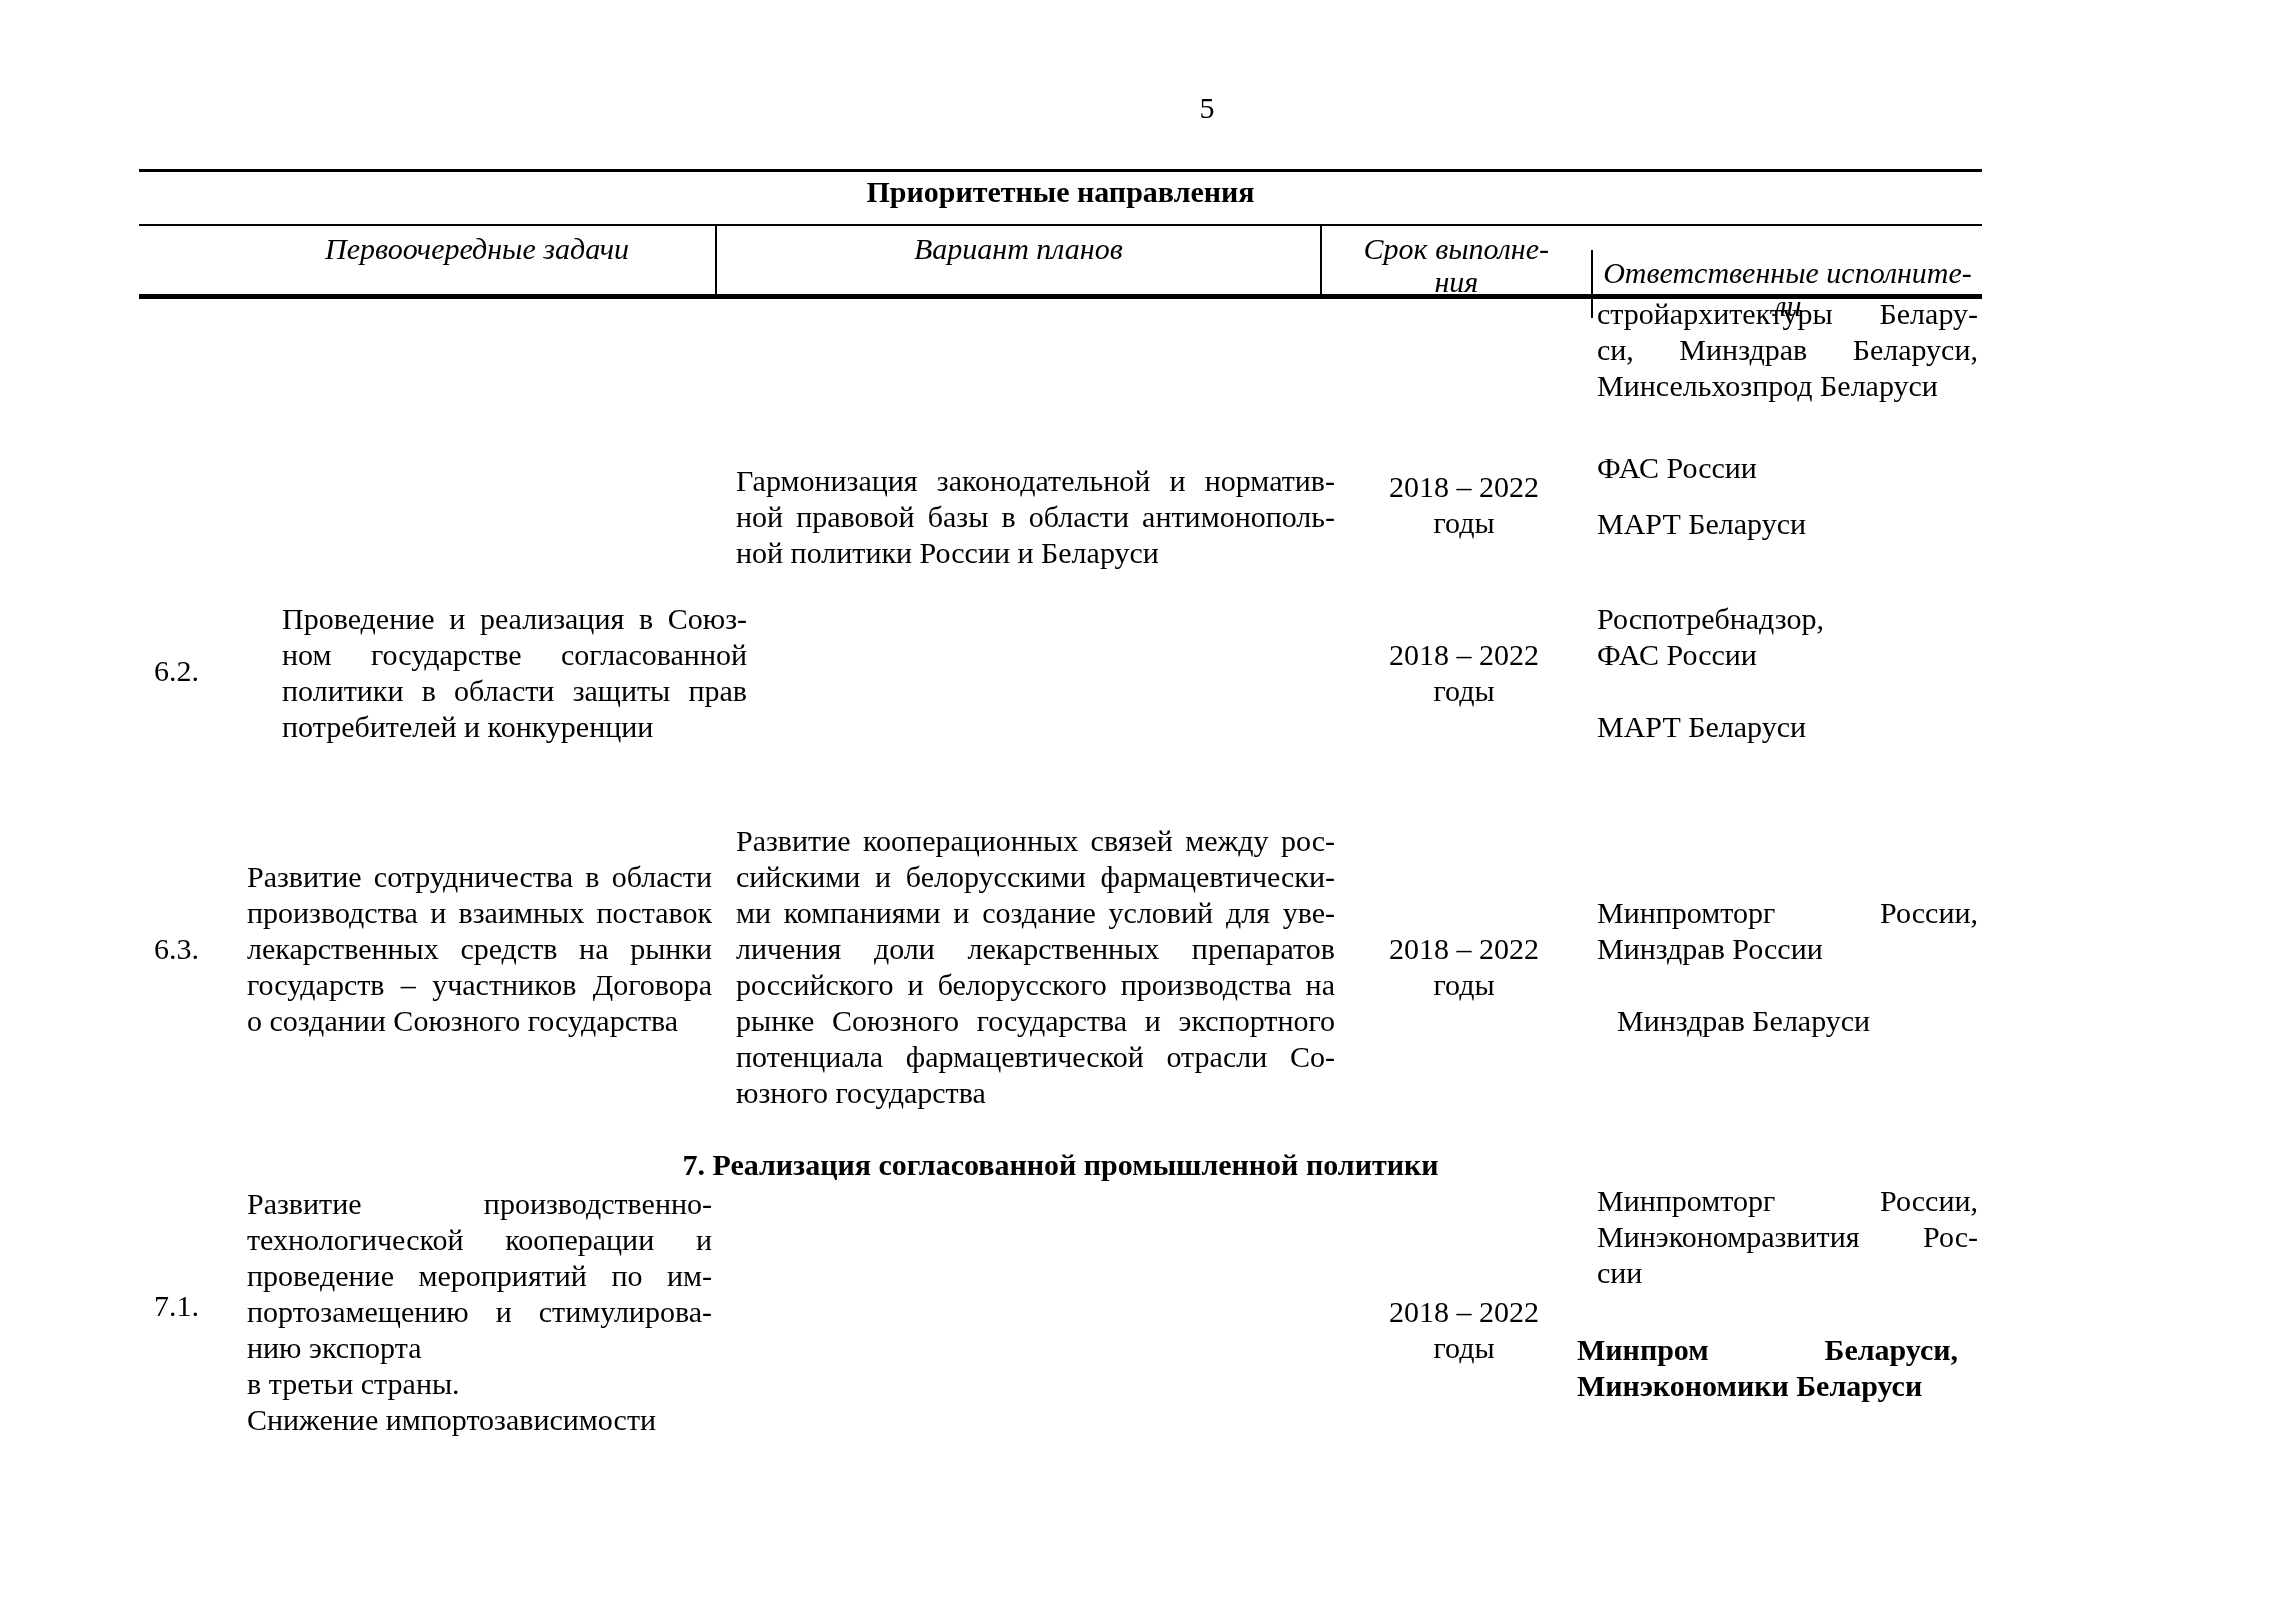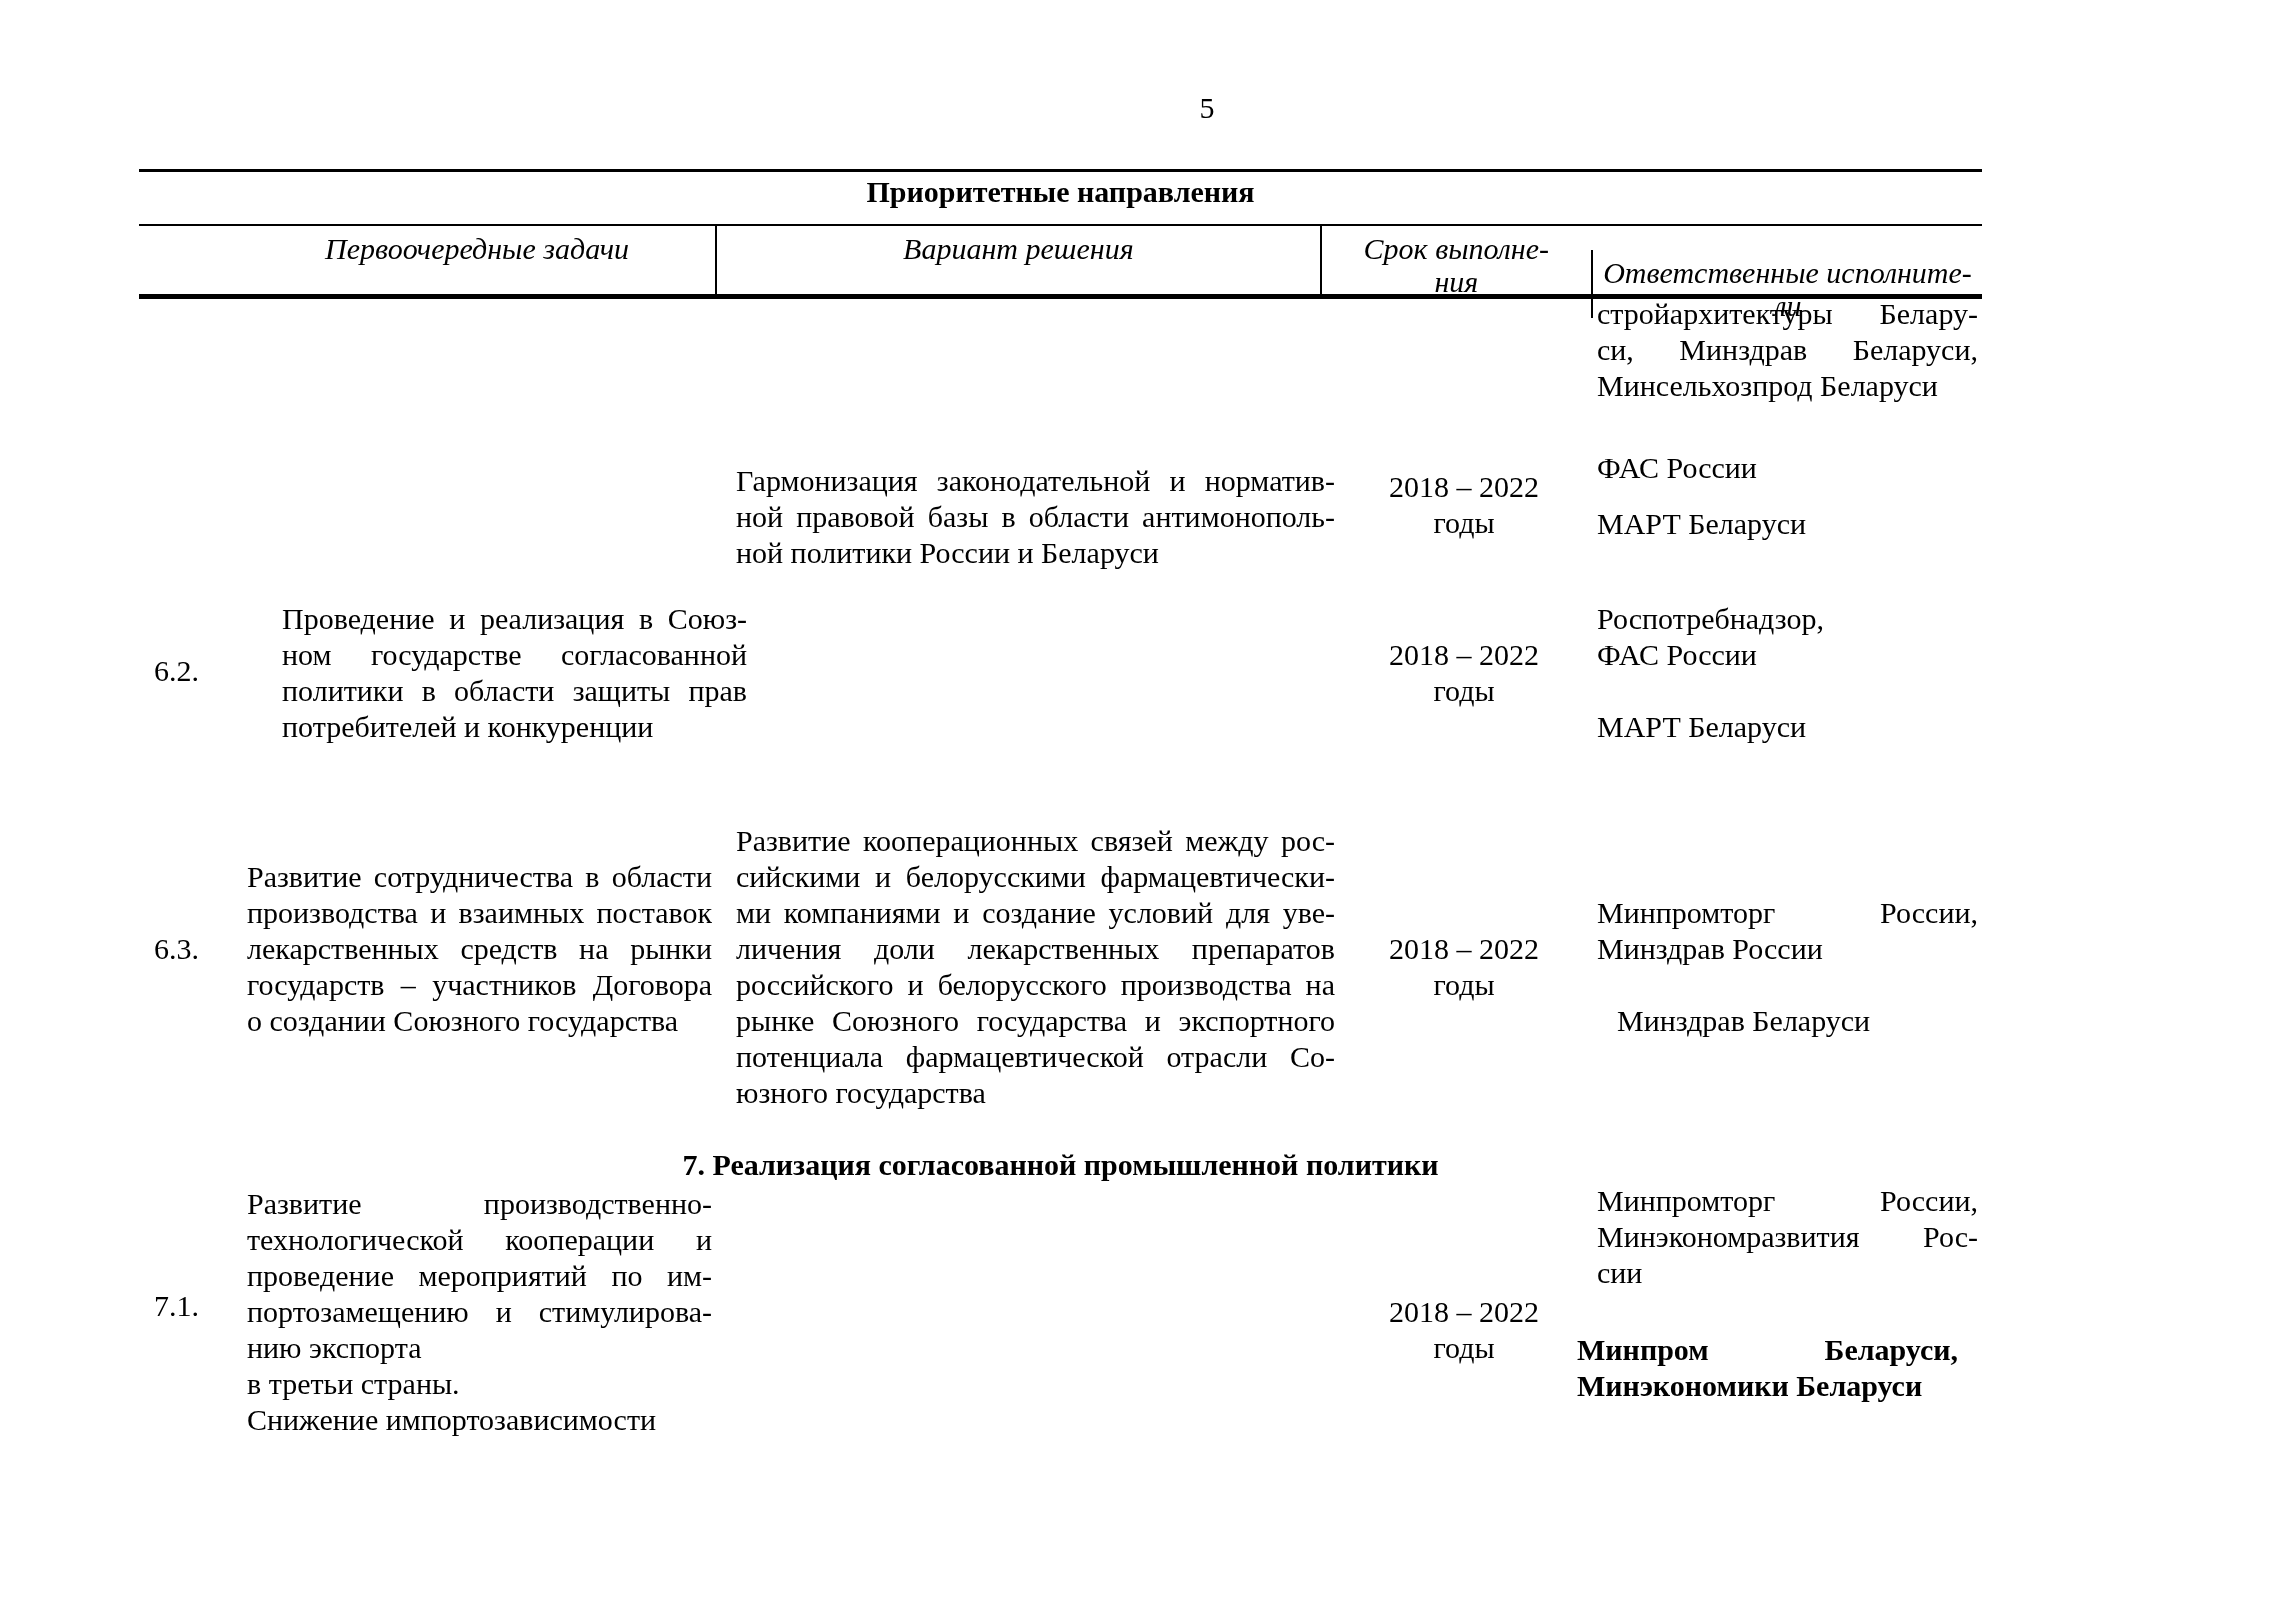--- a/index.html
+++ b/index.html
@@ -46,21 +46,21 @@
   <div class="rule" style="left:139px;top:169px;width:1843px;height:3.3px;"></div>
 
   <div class="abs center bold" style="left:139px;top:174px;width:1843px;">Приоритетные направления</div>
 
   <div class="thead">
     <div class="th th-first">
       <div class="numspacer"></div>
       <div class="th-label">Первоочередные задачи</div>
     </div>
     <div class="th th-sep th-sol">
-      <div class="th-label">Вариант решения</div>
+      <div class="th-label">Вариант планов</div>
     </div>
     <div class="th th-sep th-term">
       <div class="th-label">Срок выполне-</div>
       <div class="th-label">ния</div>
     </div>
     <div class="th th-sep th-resp">
       <div class="th-label">Ответственные исполните-</div>
       <div class="th-label">ли</div>
     </div>
   </div>

